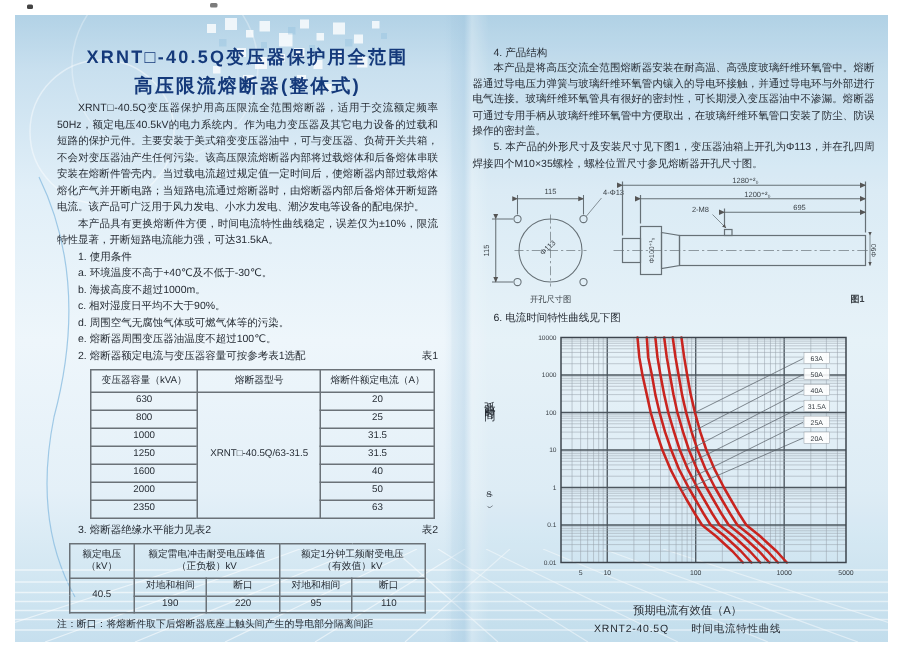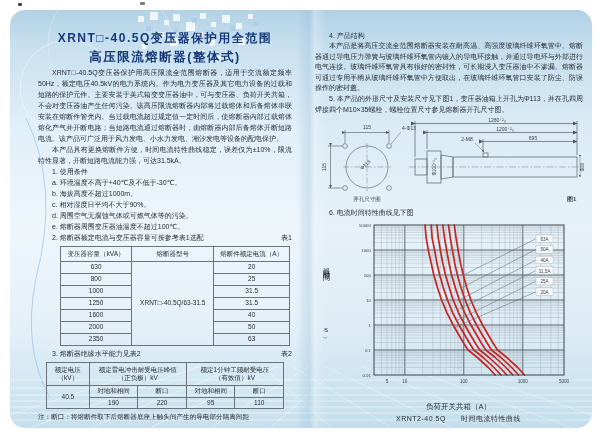--- a/index.html
+++ b/index.html
@@ -1,20 +1,20 @@
 <!DOCTYPE html>
 <html><head>
 <meta charset="utf-8">
 <style>
   html,body{margin:0;padding:0}
   body{width:600px;height:436px;position:relative;overflow:hidden;background:#ffffff;
        font-family:"Liberation Sans","DejaVu Sans",sans-serif;}
   .speck{position:absolute;background:#444;border-radius:1px;}
   .page{position:absolute;left:10px;top:10px;width:582px;height:418px;overflow:hidden;
-        background:linear-gradient(180deg,#b2d2e6 0%,#c9e0ef 9%,#e1eff8 28%,#eef6fb 52%,#e4f0f8 76%,#cfe5f1 92%,#c6dfee 100%);border-radius:15px;}
+        background:linear-gradient(180deg,#b2d2e6 0%,#c9e0ef 9%,#e1eff8 28%,#eef6fb 52%,#e4f0f8 76%,#cfe5f1 92%,#c6dfee 100%);}
   .deco{position:absolute;pointer-events:none;}
   .fold{position:absolute;left:286px;top:0;width:30px;height:100%;
         background:linear-gradient(90deg,rgba(255,255,255,0) 0%,rgba(150,190,220,0.28) 45%,rgba(255,255,255,0.30) 62%,rgba(255,255,255,0) 100%);}
   .rightshade{position:absolute;left:50%;top:0;width:50%;height:100%;background:rgba(165,205,230,0.10);}
   .col{position:absolute;color:#262c34;}
   .col-left{left:28px;top:20px;width:254px;}
   .col-right{left:305px;top:20px;width:268px;}
   .title{text-align:center;font-weight:bold;color:#14397a;font-size:12px;letter-spacing:1.5px;margin:0 0 2px 0;}
   .title2{font-size:12.5px;margin-bottom:1px;}
   p.body{font-size:7px;line-height:11px;text-align:justify;margin:0;text-indent:2em;}
@@ -392,17 +392,17 @@
             <text x="30" y="7.6" font-size="4.4" text-anchor="end">10000</text>
             <text x="30" y="32.6" font-size="4.4" text-anchor="end">1000</text>
             <text x="30" y="57.6" font-size="4.4" text-anchor="end">100</text>
             <text x="30" y="82.6" font-size="4.4" text-anchor="end">10</text>
             <text x="30" y="107.6" font-size="4.4" text-anchor="end">1</text>
             <text x="30" y="132.6" font-size="4.4" text-anchor="end">0.1</text>
             <text x="30" y="157.6" font-size="4.4" text-anchor="end">0.01</text>
           </g>
         <rect id="cframe" x="33" y="6" width="190" height="150" fill="none" stroke="#3d454d" stroke-width="1"></rect>
       </svg>
-      <div class="cap">负荷开关共箱（A）</div>
+      <div class="cap">预期电流有效值（A）</div>
       <div class="cap cap2">XRNT2-40.5Q　　时间电流特性曲线</div>
     </div>
   </div>
 </div>
 
 </body></html>

